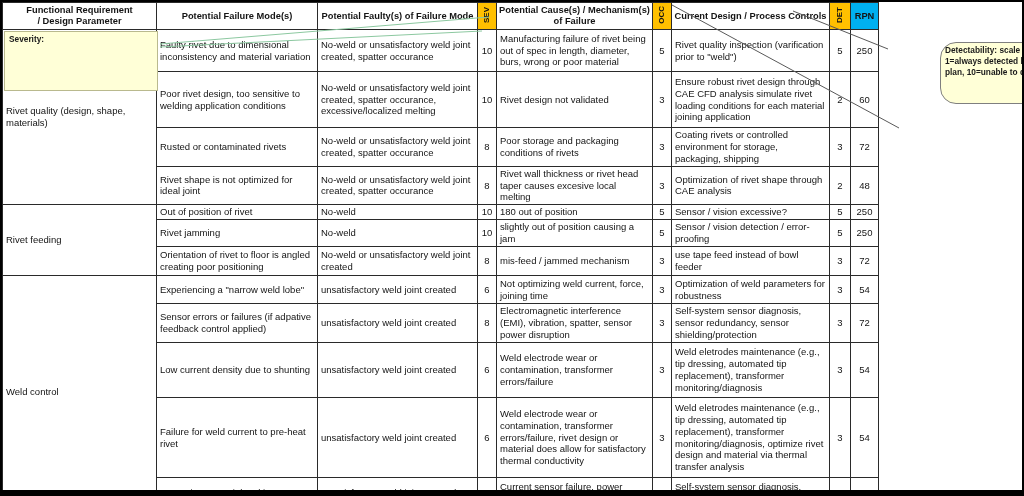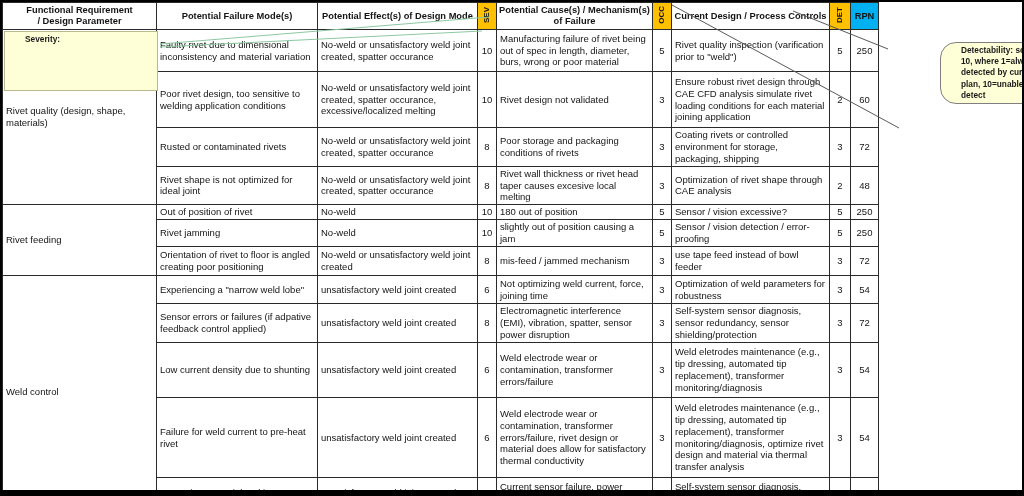--- a/index.html
+++ b/index.html
@@ -16,21 +16,21 @@
   .fmea thead th { font-weight:bold; text-align:center; vertical-align:middle; font-size:9.3px; line-height:1.15; padding:1px 2px; white-space:pre-line; }
   .fmea td.txt { text-align:left; vertical-align:middle; }
   .fmea td.num { text-align:center; vertical-align:middle; }
   .fmea td.param { vertical-align:middle; }
   th.scale { background:var(--scale-header-bg,#FFC000); padding:0; }
   th.scale .v { display:inline-block; writing-mode:vertical-rl; transform:rotate(180deg); font-size:8px; font-weight:bold; }
   th.rpnh { background:var(--rpn-header-bg,#00B0F0); }
   .note {
     position:absolute; z-index:4; background:var(--note-bg,#FFFFD7);
     border:1px solid #7f7f7f; box-sizing:border-box;
-    font-weight:bold; font-size:8.3px; line-height:1.35; padding:2px 20px; color:#1a1a1a;
+    font-weight:bold; font-size:8.3px; line-height:1.35; padding:2px 4px; color:#1a1a1a;
   }
   .note .ttl { display:block; }
   .note .bdy { white-space:pre-line; }
   .note .und { text-decoration:underline; }
   #note-severity { left:2px; top:29px; width:154px; height:60px; border-color:#b9b98e; }
   #note-detectability { left:938px; top:40px; width:134px; height:62px;border-radius:16px; }
   #note-occurrence { left:896px; top:123px; width:126px; height:69px; }
   svg.leaders { position:absolute; left:0; top:0; z-index:3; pointer-events:none; }
   svg.leaders line.green { stroke:var(--leader-green,#8cc8a0); stroke-width:1; }
   svg.leaders line.gray  { stroke:var(--leader-gray,#595959);  stroke-width:1; }
@@ -50,21 +50,21 @@
         <col style="width:19px">
       <col style="width:158px">
         <col style="width:21px">
         <col style="width:28px">
     </colgroup>
     <thead>
       <tr style="height:27px">
         <th>Functional Requirement
 / Design Parameter</th>
         <th>Potential Failure Mode(s)</th>
-        <th>Potential Effect(s) of Design Mode</th>
+        <th>Potential Faulty(s) of Failure Mode</th>
         <th class="scale"><span class="v">SEV</span></th>
         <th>Potential Cause(s) / Mechanism(s) of Failure</th>
         <th class="scale"><span class="v">OCC</span></th>
         <th>Current Design / Process Controls</th>
         <th class="scale"><span class="v">DET</span></th>
         <th class="rpnh">RPN</th>
       </tr>
     </thead>
     <tbody>
         <tr style="height: 42px;">

